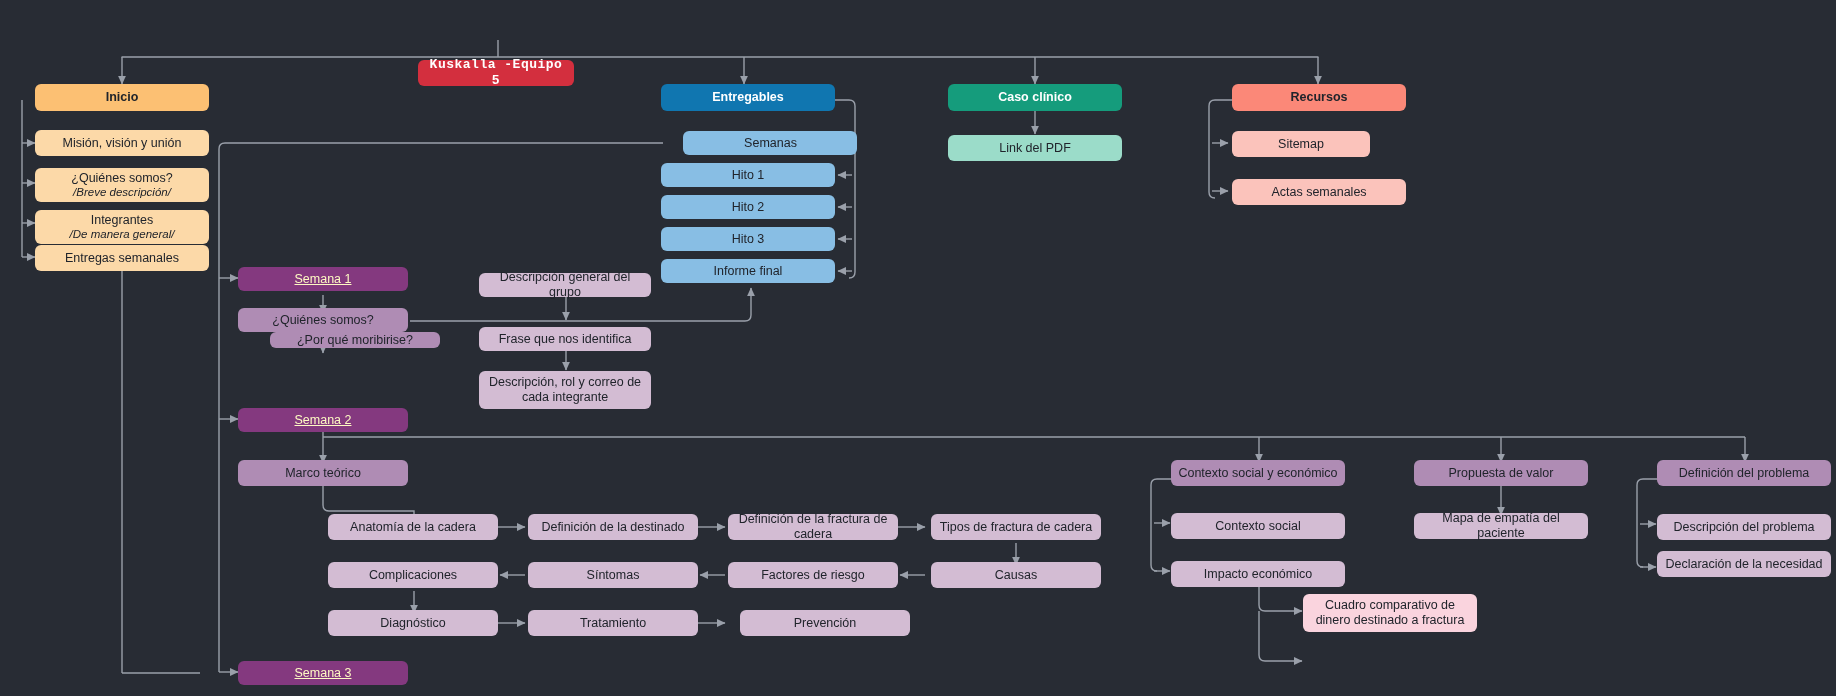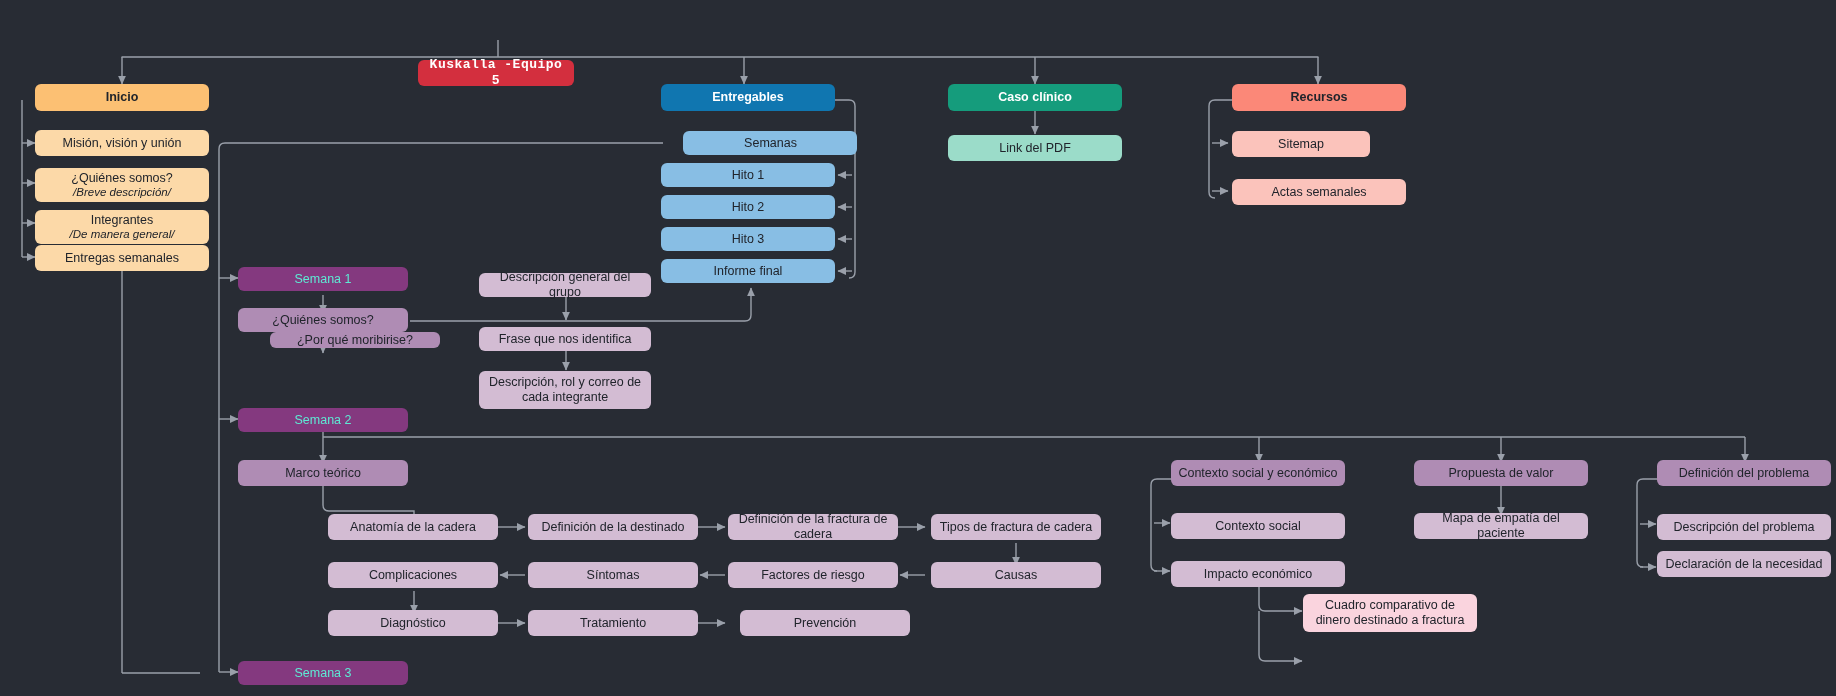--- a/index.html
+++ b/index.html
@@ -46,21 +46,21 @@
   
   .c-blue-h { background: #1076B0; color: #ffffff; }
   .c-blue   { background: #88BEE4; }
   
   .c-green-h { background: #159C7C; color: #ffffff; }
   .c-green   { background: #9BDCC9; }
   
   .c-salmon-h { background: #FB8878; }
   .c-salmon   { background: #FBC3BB; }
   
-  .c-purple-h { background: #84397F; color: #5eead4; }
+  .c-purple-h { background: #84397F; color: #fef9c3; text-decoration: underline; }
   .c-mauve    { background: #AF8CB4; }
   .c-lilac    { background: #D3BCD3; }
   .c-pink     { background: #FAD4DE; }
 </style>
 </head>
 <body>
 
 <div id="canvas">
 
   <svg class="edges" viewBox="0 0 1836 696">

